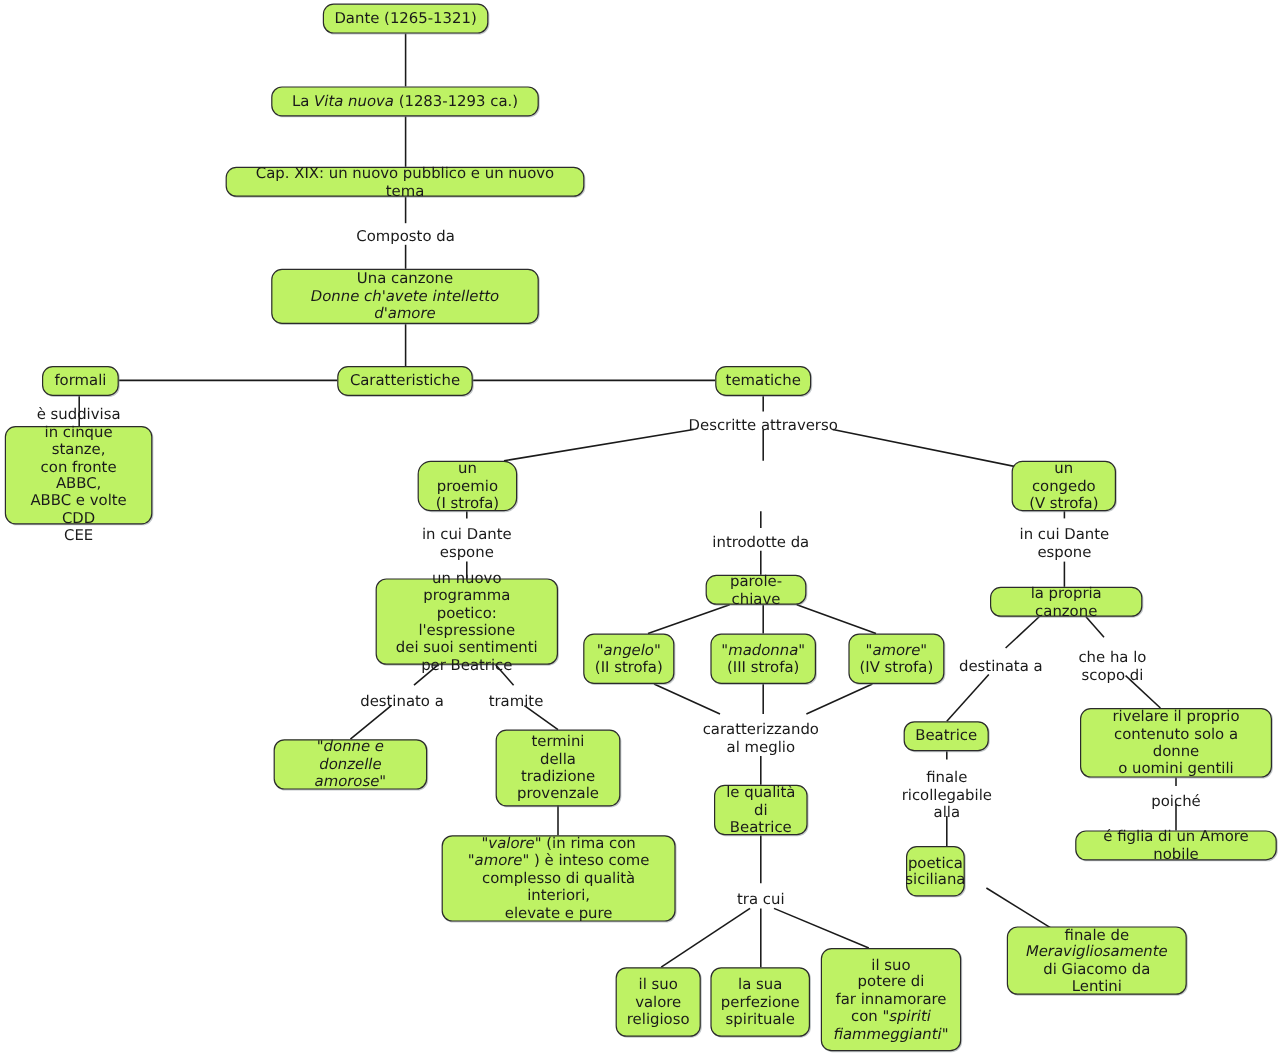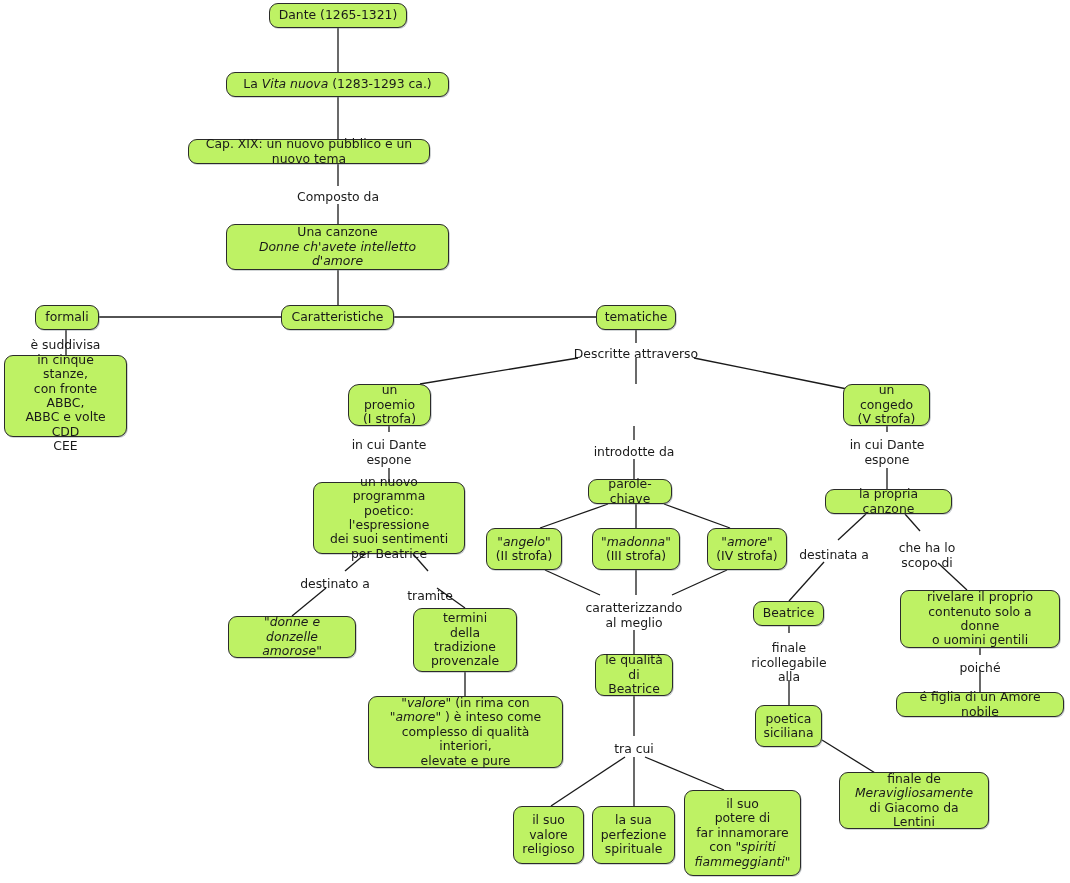--- a/index.html
+++ b/index.html
@@ -100,21 +100,21 @@
       <polyline points="905,514 920,531" fill="none" stroke="#1a1a1a" stroke-width="1.3"></polyline>
       <polyline points="938,563 967,590" fill="none" stroke="#1a1a1a" stroke-width="1.3"></polyline>
       <polyline points="789,626 789,633" fill="none" stroke="#1a1a1a" stroke-width="1.3"></polyline>
       <polyline points="789,680 789,705" fill="none" stroke="#1a1a1a" stroke-width="1.3"></polyline>
       <polyline points="980,648 980,655" fill="none" stroke="#1a1a1a" stroke-width="1.3"></polyline>
       <polyline points="980,670 980,692" fill="none" stroke="#1a1a1a" stroke-width="1.3"></polyline>
       <polyline points="822,740 880,776" fill="none" stroke="#1a1a1a" stroke-width="1.3"></polyline>
     </svg>
 <div class="node" style="left: 269px; top: 3px; width: 138px; height: 25px;"><span>Dante (1265-1321)</span></div>
     <div class="node" style="left: 226px; top: 72px; width: 223px; height: 25px;"><span>La <i>Vita nuova</i>  (1283-1293 ca.)</span></div>
-    <div class="node" style="left: 188px; top: 139px; width: 242px; height: 25px; align-items: center;"><span>Cap. XIX: un nuovo pubblico e un nuovo tema</span></div>
+    <div class="node" style="left: 188px; top: 139px; width: 299px; height: 25px; align-items: center;"><span>Cap. XIX: un nuovo pubblico e un nuovo tema</span></div>
     <div class="node" style="left: 226px; top: 224px; width: 223px; height: 46px;"><span>Una canzone<br><i>Donne ch'avete intelletto d'amore</i></span></div>
     <div class="node" style="left: 35px; top: 305px; width: 64px; height: 25px;"><span>formali</span></div>
     <div class="node" style="left: 281px; top: 305px; width: 113px; height: 25px;"><span>Caratteristiche</span></div>
     <div class="node" style="left: 596px; top: 305px; width: 80px; height: 25px;"><span>tematiche</span></div>
     <div class="node" style="left: 4px; top: 355px; width: 123px; height: 82px;"><span>è suddivisa
 in cinque stanze,
 con fronte ABBC,
 ABBC e volte CDD
 CEE</span></div>
     <div class="node" style="left: 348px; top: 384px; width: 83px; height: 42px; border-radius: 11px;"><span>un proemio
@@ -131,21 +131,21 @@
     <div class="node" style="left: 592px; top: 528px; width: 88px; height: 42px;"><span><i>"madonna"</i><br>(III strofa)</span></div>
     <div class="node" style="left: 707px; top: 528px; width: 80px; height: 42px;"><span><i>"amore"</i><br>(IV strofa)</span></div>
     <div class="node" style="left: 228px; top: 616px; width: 128px; height: 42px;"><span><i>"donne e donzelle<br>amorose"</i></span></div>
     <div class="node" style="left: 413px; top: 608px; width: 104px; height: 64px;"><span>termini
 della tradizione
 provenzale</span></div>
     <div class="node" style="left: 368px; top: 696px; width: 195px; height: 72px;"><span><i>"valore"</i> (in rima con<br><i>"amore"</i> ) è inteso come<br>complesso di qualità interiori,<br>elevate e pure</span></div>
     <div class="node" style="left: 595px; top: 654px; width: 78px; height: 42px;"><span>le qualità
 di Beatrice</span></div>
     <div class="node" style="left: 753px; top: 601px; width: 71px; height: 25px;"><span>Beatrice</span></div>
-    <div class="node" style="left: 755px; top: 705px; width: 67px; height: 42px;"><span>poetica
+    <div class="node" style="left: 755px; top: 705px; width: 49px; height: 42px;"><span>poetica
 siciliana</span></div>
     <div class="node" style="left: 900px; top: 590px; width: 160px; height: 58px;"><span>rivelare il proprio
 contenuto solo a donne
 o uomini gentili</span></div>
     <div class="node" style="left: 896px; top: 692px; width: 168px; height: 25px;"><span>é figlia di un Amore nobile</span></div>
     <div class="node" style="left: 839px; top: 772px; width: 150px; height: 57px;"><span>finale de<br><i>Meravigliosamente</i><br>di Giacomo da Lentini</span></div>
     <div class="node" style="left: 513px; top: 806px; width: 71px; height: 58px;"><span>il suo
 valore
 religioso</span></div>
     <div class="node" style="left: 592px; top: 806px; width: 83px; height: 58px;"><span>la sua
@@ -153,21 +153,21 @@
 spirituale</span></div>
     <div class="node" style="left: 684px; top: 790px; width: 117px; height: 86px;"><span>il suo<br>potere di<br>far innamorare<br>con <i>"spiriti</i><br><i>fiammeggianti"</i></span></div>
     <div class="elabel" style="left: 338px; top: 190px;">Composto da</div>
     <div class="elabel" style="left: 636px; top: 347px;">Descritte attraverso</div>
     <div class="elabel" style="left: 389px; top: 438px;">in cui Dante
 espone</div>
     <div class="elabel" style="left: 634px; top: 445px;">introdotte da</div>
     <div class="elabel" style="left: 887px; top: 438px;">in cui Dante
 espone</div>
     <div class="elabel" style="left: 335px; top: 577px;">destinato a</div>
-    <div class="elabel" style="left: 430px; top: 577px; margin-top: 12px;">tramite</div>
+    <div class="elabel" style="left: 430px; top: 577px;">tramite</div>
     <div class="elabel" style="left: 634px; top: 601px;">caratterizzando
 al meglio</div>
     <div class="elabel" style="left: 834px; top: 548px;">destinata a</div>
     <div class="elabel" style="left: 927px; top: 541px;">che ha lo
 scopo di</div>
     <div class="elabel" style="left: 789px; top: 641px;">finale
 ricollegabile
 alla</div>
     <div class="elabel" style="left: 980px; top: 661px;">poiché</div>
     <div class="elabel" style="left: 634px; top: 742px;">tra cui</div>

